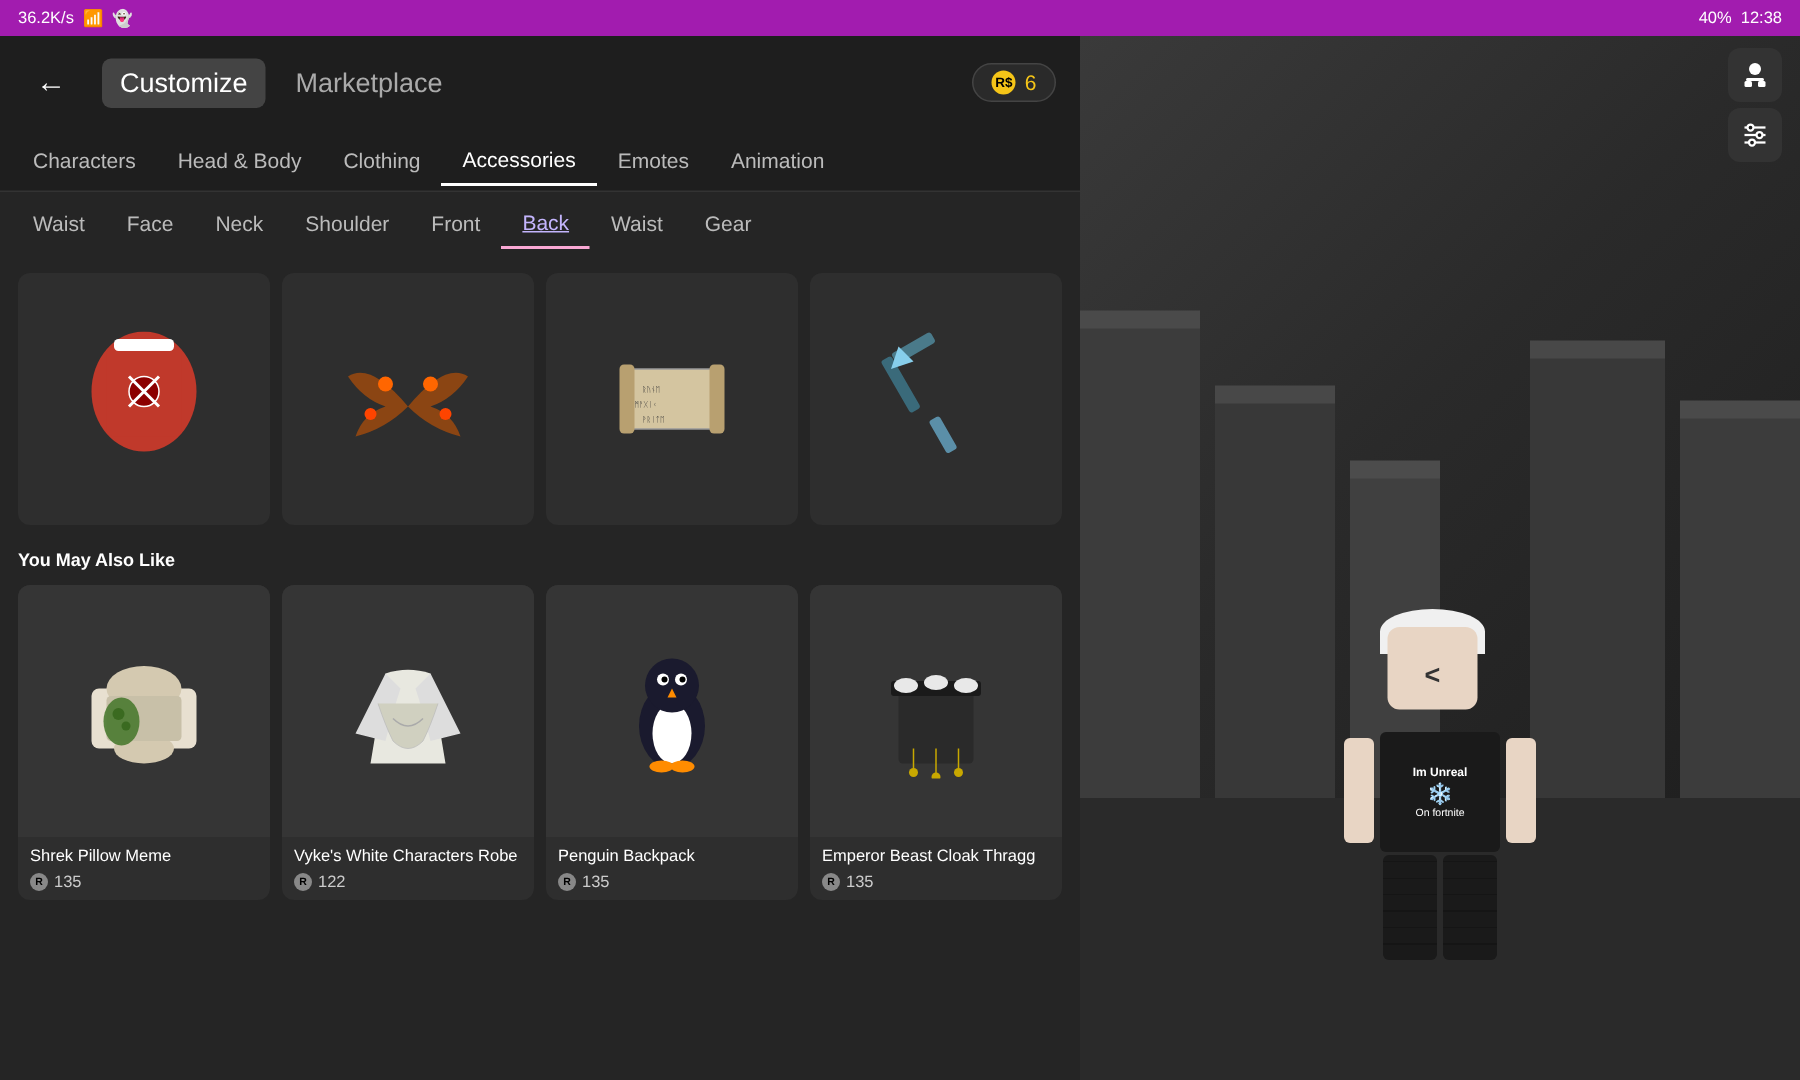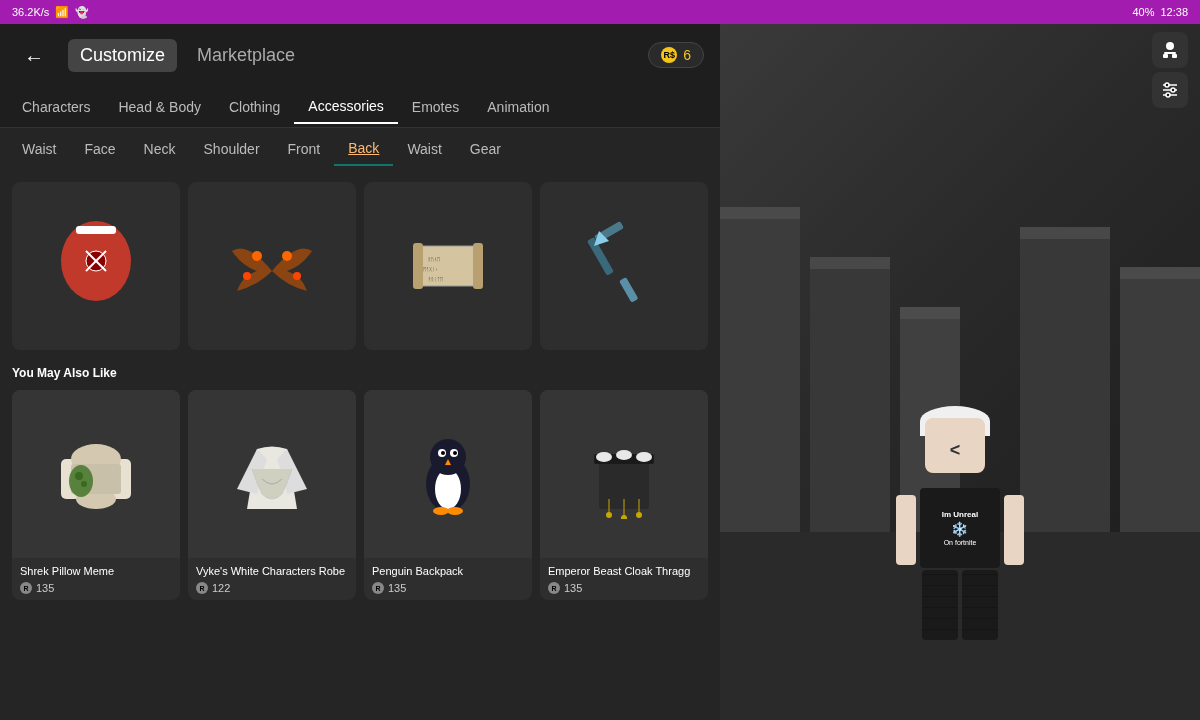--- a/index.html
+++ b/index.html
@@ -135,22 +135,22 @@
       flex-shrink: 0;
     }
     .sub-tab {
       color: #bbb;
       font-size: 14px;
       padding: 8px 14px;
       cursor: pointer;
       white-space: nowrap;
     }
     .sub-tab.active {
-      color: #fdba74;
-      border-bottom: 2px solid #0f766e;
+      color: #c4b5fd;
+      border-bottom: 2px solid #f9a8d4;
       text-decoration: underline;
     }
 
     
     .content-area {
       flex: 1;
       overflow-y: auto;
       padding: 12px;
       scrollbar-width: none;
     }
@@ -632,21 +632,21 @@
     <div class="avatar-container" style="z-index:10;">
       <div class="char-figure">
 
         <div style="position:relative; width:70px; height:70px; margin-bottom:0;">
           <div class="char-hair"></div>
           <div class="char-head">
             <div class="char-face">&lt;</div>
           </div>
         </div>
 
-        <div style="position:relative; display:flex; align-items:center;">
+        <div style="position:relative; display:flex; align-items:flex-start;">
 
           <div style="width:20px;height:70px;background:#e8d5c4;border-radius:4px;margin-top:4px;margin-right:4px;"></div>
 
           <div class="char-body">
             <div class="shirt-text-1">Im Unreal</div>
             <div class="shirt-icon">❄️</div>
             <div class="shirt-text-2">On fortnite</div>
           </div>
 
           <div style="width:20px;height:70px;background:#e8d5c4;border-radius:4px;margin-top:4px;margin-left:4px;"></div>

